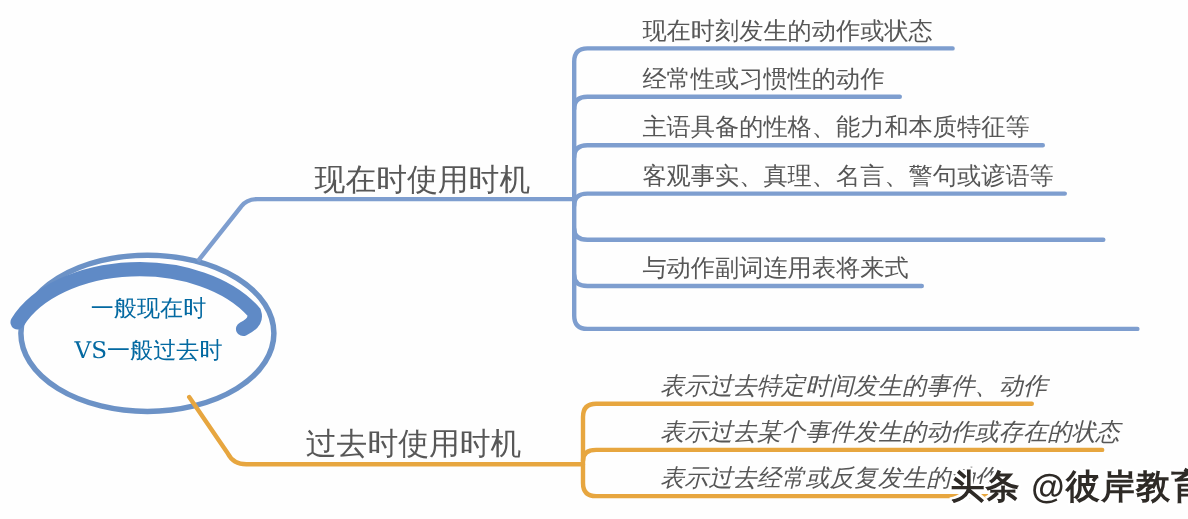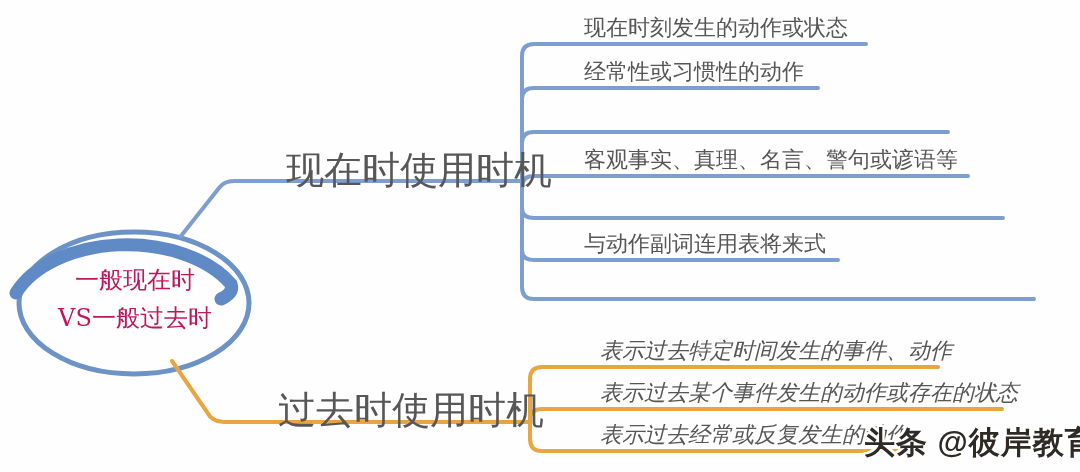--- a/index.html
+++ b/index.html
@@ -4,23 +4,23 @@
 <style>
   html,body{margin:0;padding:0;background:#ffffff;}
   #canvas{
     position:relative;width:1080px;height:472px;background:#fefefe;
     font-family:"DejaVu Serif","Liberation Serif",serif;overflow:hidden;
   }
   #wires{position:absolute;left:0;top:0;width:1080px;height:472px;}
   .txt{position:absolute;white-space:nowrap;color:#585858;}
   .central-title{
     left:24px;top:261px;width:222px;text-align:center;
-    font-size:24px;line-height:38px;color:#be185d;
+    font-size:21px;line-height:38px;color:#0369a1;
   }
-  .branch-label{font-size:38px;color:#575757;}
+  .branch-label{font-size:28px;color:#575757;}
   .label-present{left:286px;top:145px;}
   .label-past{left:278px;top:385px;}
   .leaf{font-size:22px;color:#565656;}
   .leaf-present{left:584px;}
   .leaf-past{left:600px;font-style:italic;}
   .watermark{
     position:absolute;left:864px;top:422px;white-space:nowrap;
     font-family:"Liberation Sans","DejaVu Sans",sans-serif;
     font-weight:bold;font-size:31px;color:#2e2a26;letter-spacing:1px;
     text-shadow:-2px -2px 0 #fff, 2px -2px 0 #fff, -2px 2px 0 #fff,
@@ -60,20 +60,21 @@
   <div class="txt central-title">
     <div>一般现在时</div>
     <div>VS一般过去时</div>
   </div>
 
   <div class="txt branch-label label-present">现在时使用时机</div>
   <div class="txt branch-label label-past">过去时使用时机</div>
 
   <div class="txt leaf leaf-present" style="top:13px">现在时刻发生的动作或状态</div>
   <div class="txt leaf leaf-present" style="top:57px">经常性或习惯性的动作</div>
+  <div class="txt leaf leaf-present" style="top:101px">主语具备的性格、能力和本质特征等</div>
   <div class="txt leaf leaf-present" style="top:145px">客观事实、真理、名言、警句或谚语等</div>
   <div class="txt leaf leaf-present" style="top:229px">与动作副词连用表将来式</div>
 
   <div class="txt leaf leaf-past" style="top:336px">表示过去特定时间发生的事件、动作</div>
   <div class="txt leaf leaf-past" style="top:378px">表示过去某个事件发生的动作或存在的状态</div>
   <div class="txt leaf leaf-past" style="top:420px">表示过去经常或反复发生的动作</div>
 
   <div class="watermark">头条 @彼岸教育</div>
 
 </div>

